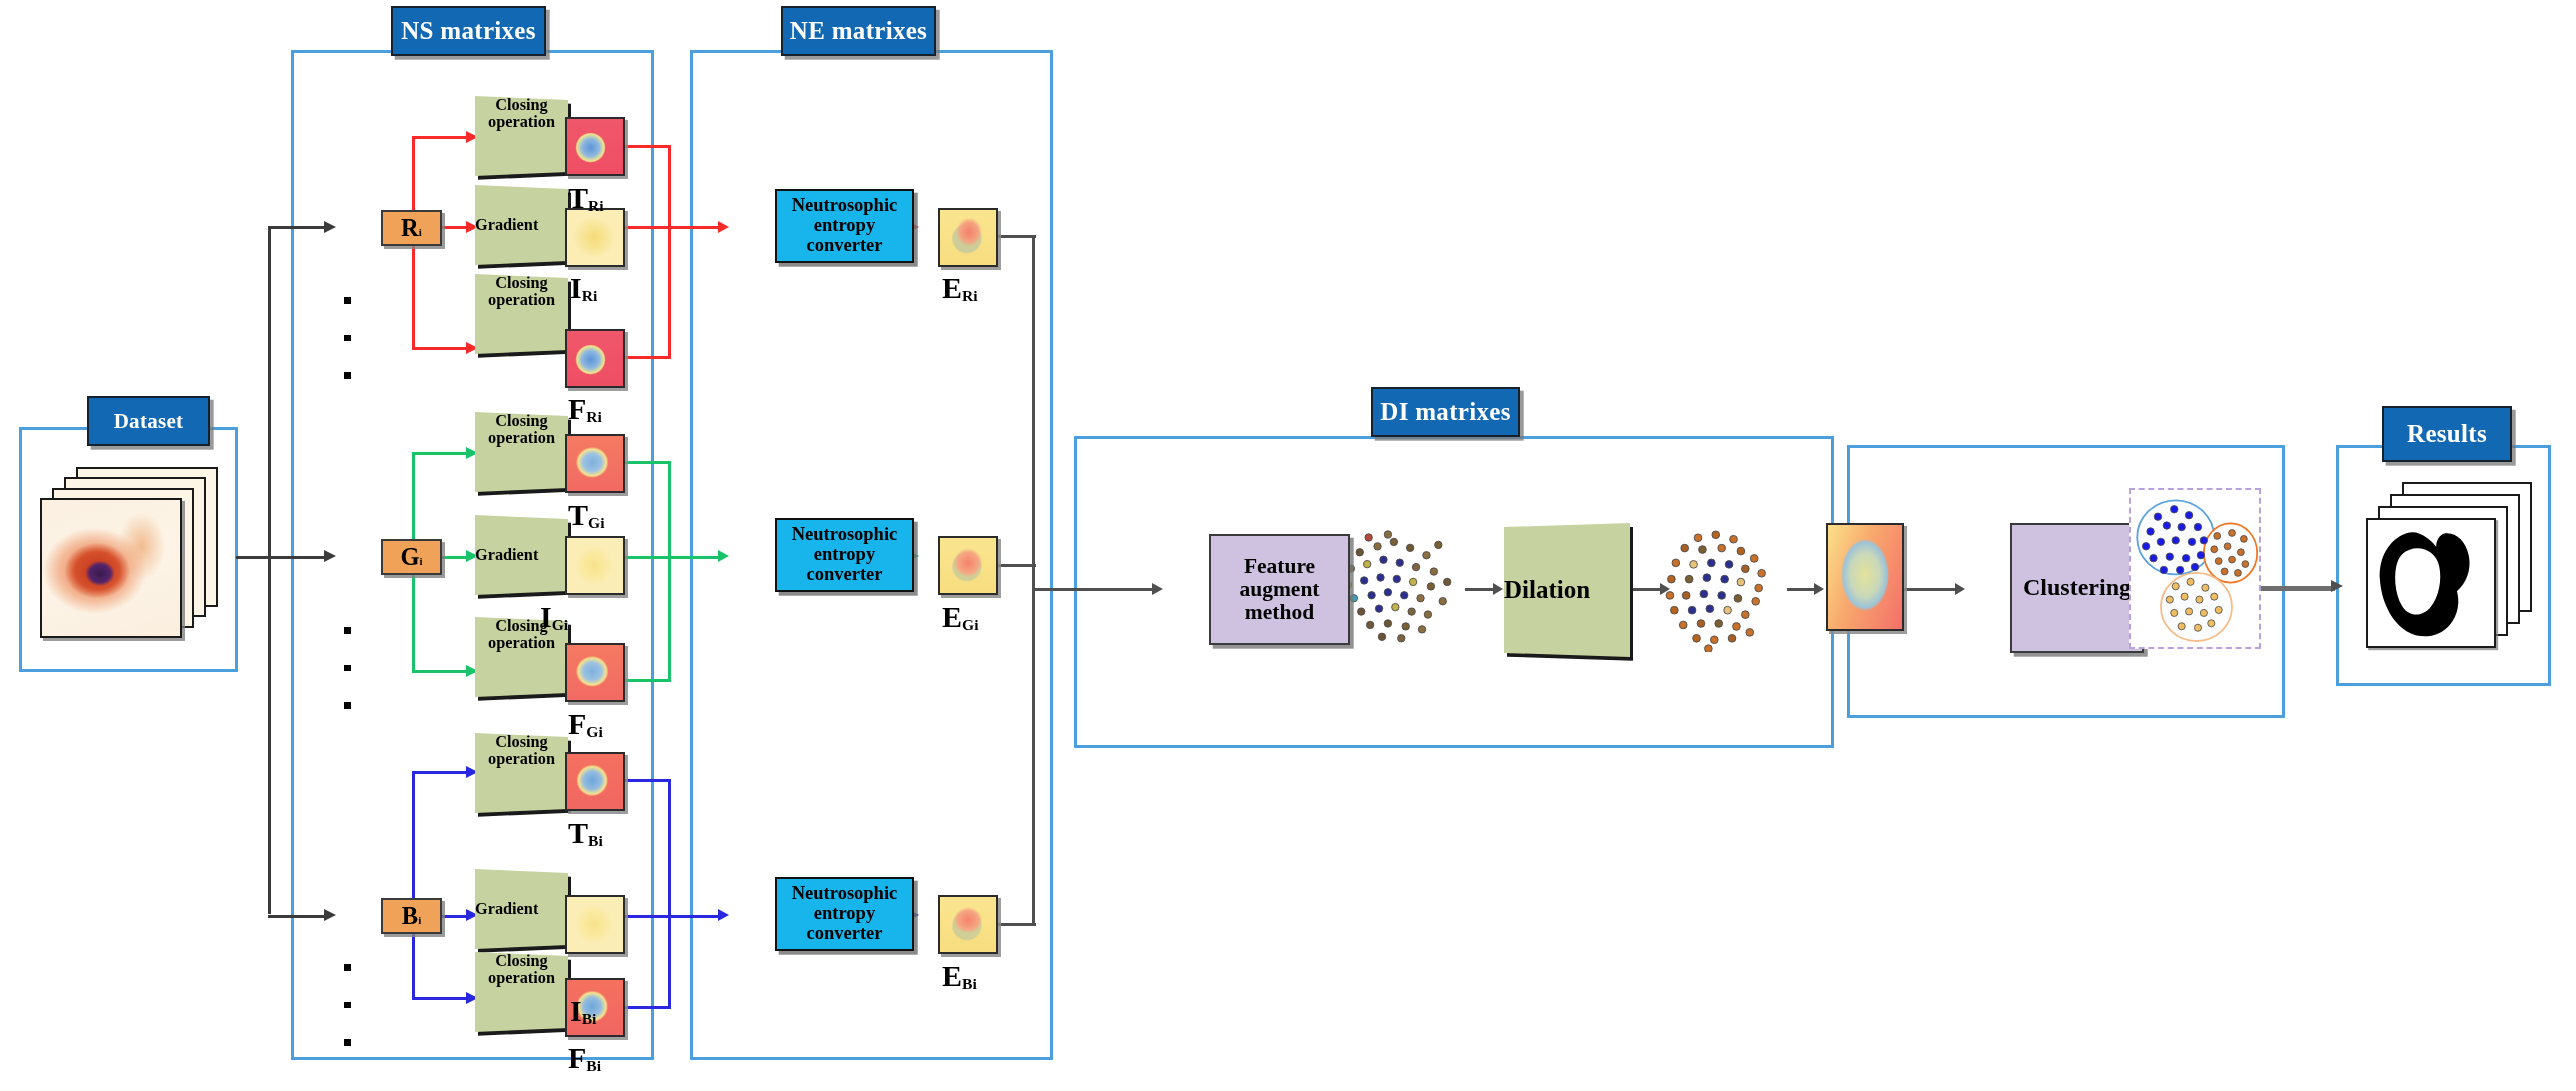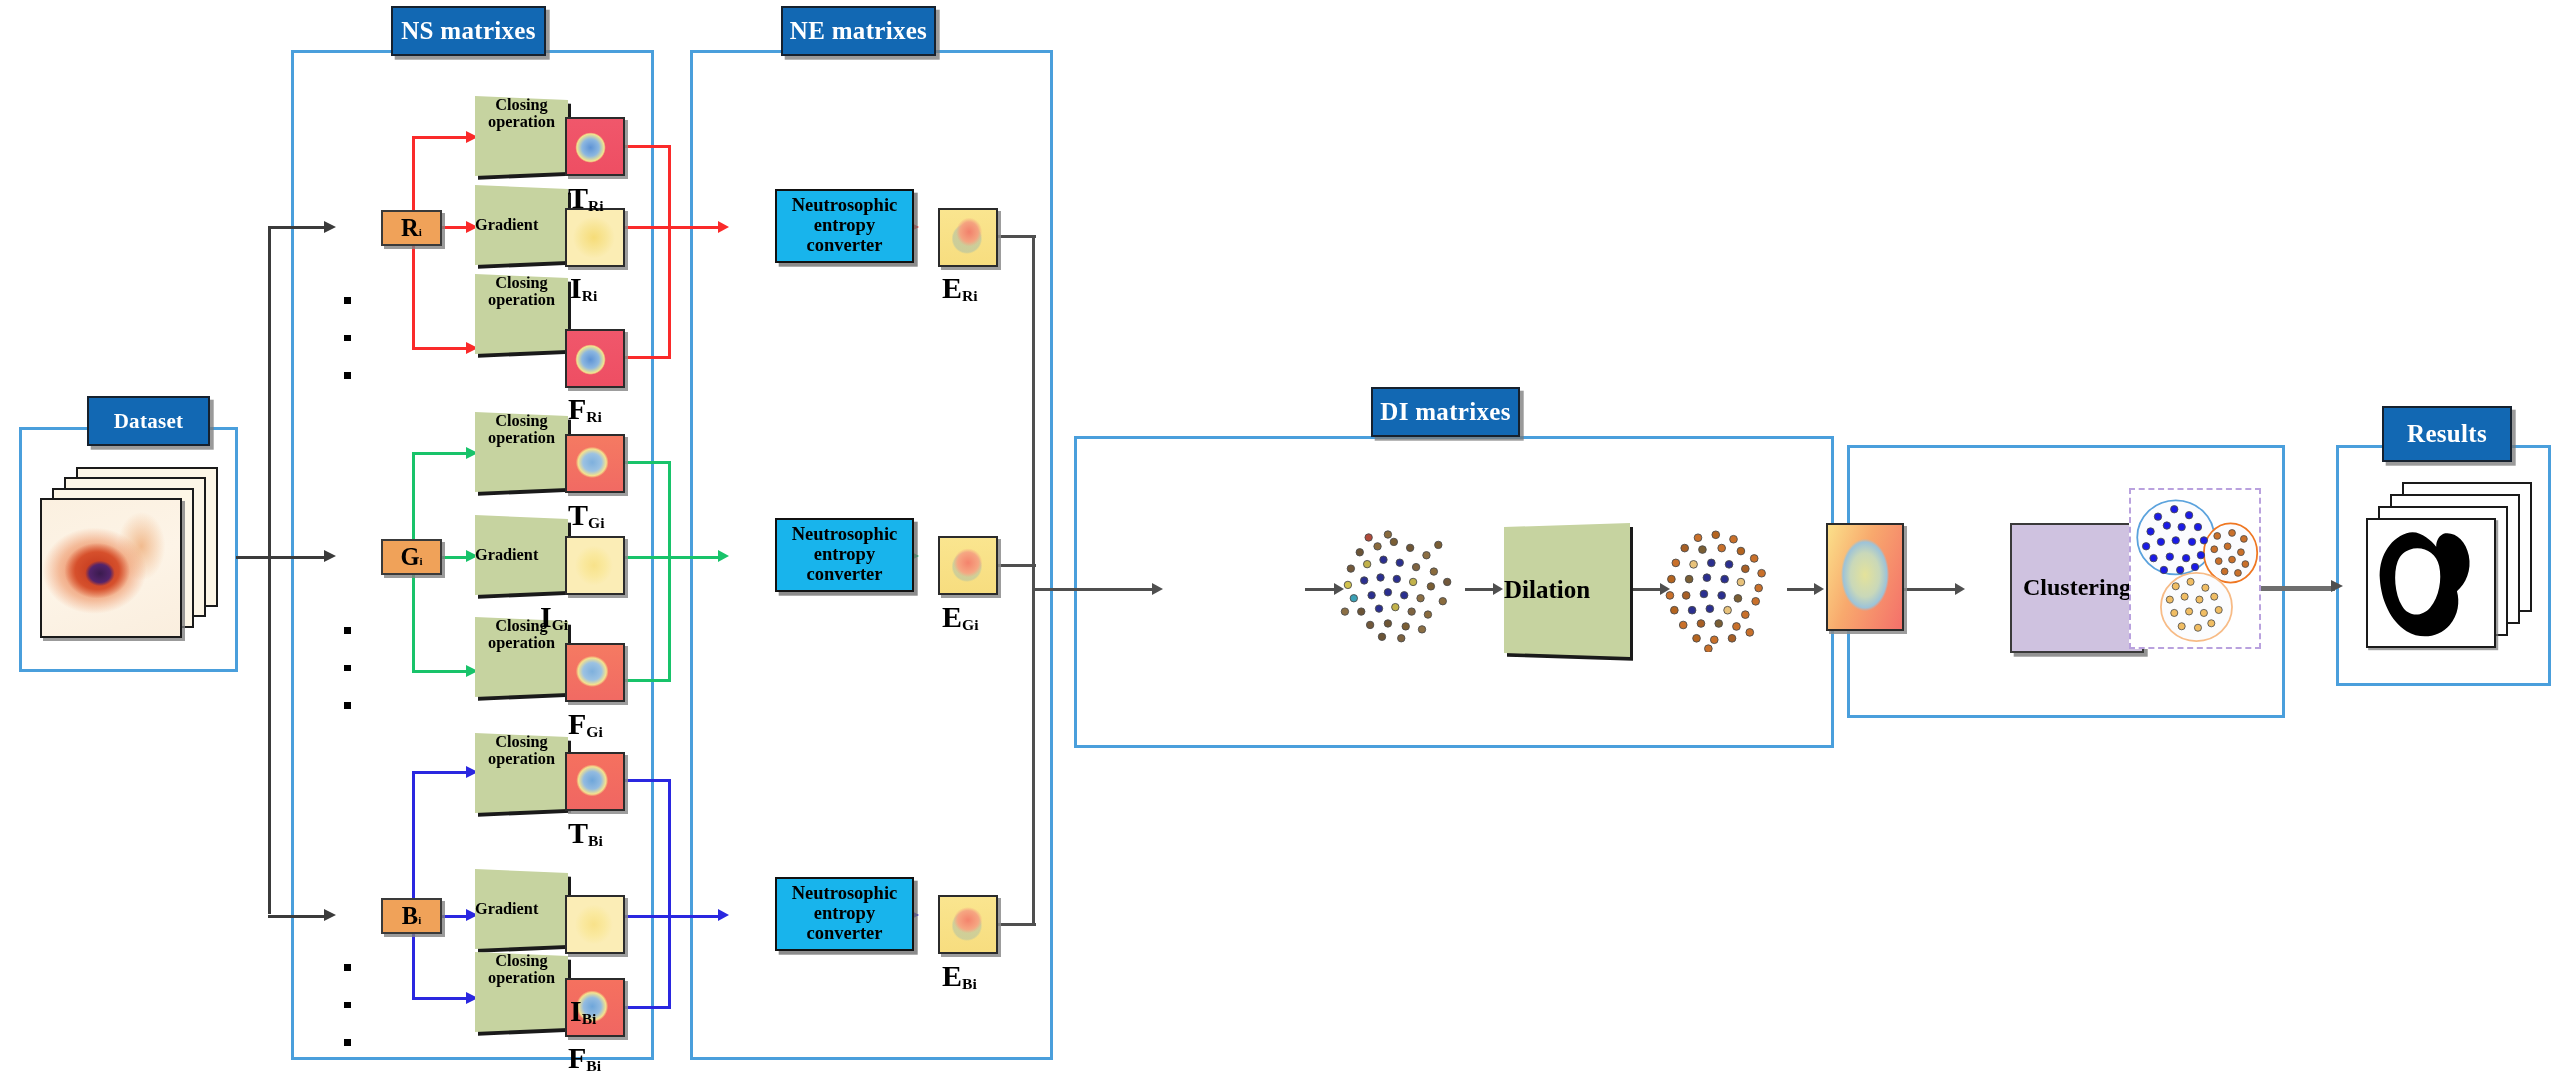--- a/index.html
+++ b/index.html
@@ -386,20 +386,25 @@
     <span>E</span><sub>Bi</sub>
   </div>
 
   <div class="ln h" style="left:995px;top:235px;width:41px;border-color:#4f4f4f;"></div>
   <div class="ln h" style="left:995px;top:564px;width:41px;border-color:#4f4f4f;"></div>
   <div class="ln h" style="left:995px;top:923px;width:41px;border-color:#4f4f4f;"></div>
   <div class="ln v" style="left:1032px;top:235px;height:688px;border-color:#4f4f4f;"></div>
   <div class="ln h" style="left:1032px;top:588px;width:122px;border-color:#4f4f4f;"></div>
   <div class="ar" style="left:1152px;top:583px;border-left:11px solid #4f4f4f;"></div>
 
+  <div class="box purple" style="left:1165px;top:534px;width:141px;height:111px;font-size:21.5px;flex-direction:column;">
+    <span>Feature</span>
+    <span>augment</span>
+    <span>method</span>
+  </div>
 
   <div class="ln h" style="left:1305px;top:588px;width:31px;border-color:#4f4f4f;"></div>
   <div class="ar" style="left:1334px;top:583px;border-left:10.4px solid #4f4f4f;"></div>
 
   <svg style="position:absolute;left:1339px;top:530px;width:126px;height:115px;z-index:18;" viewBox="0 0 170 155">
     <g stroke="#4b4b4b" stroke-width="1.2">
       <circle cx="28" cy="30" r="5" fill="#6b5436"></circle>
         <circle cx="52" cy="22" r="5" fill="#8a6b3d"></circle>
       <circle cx="74" cy="16" r="5" fill="#7a5e34"></circle>
         <circle cx="96" cy="24" r="5" fill="#6f5635"></circle>

